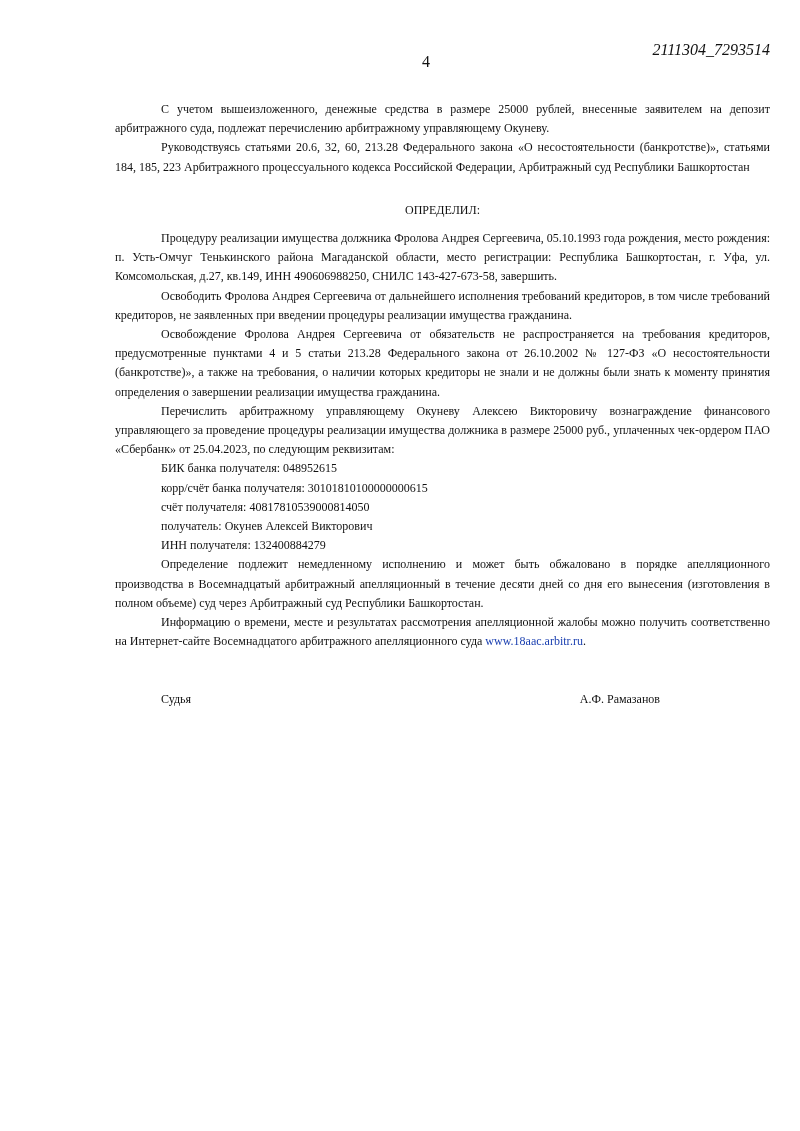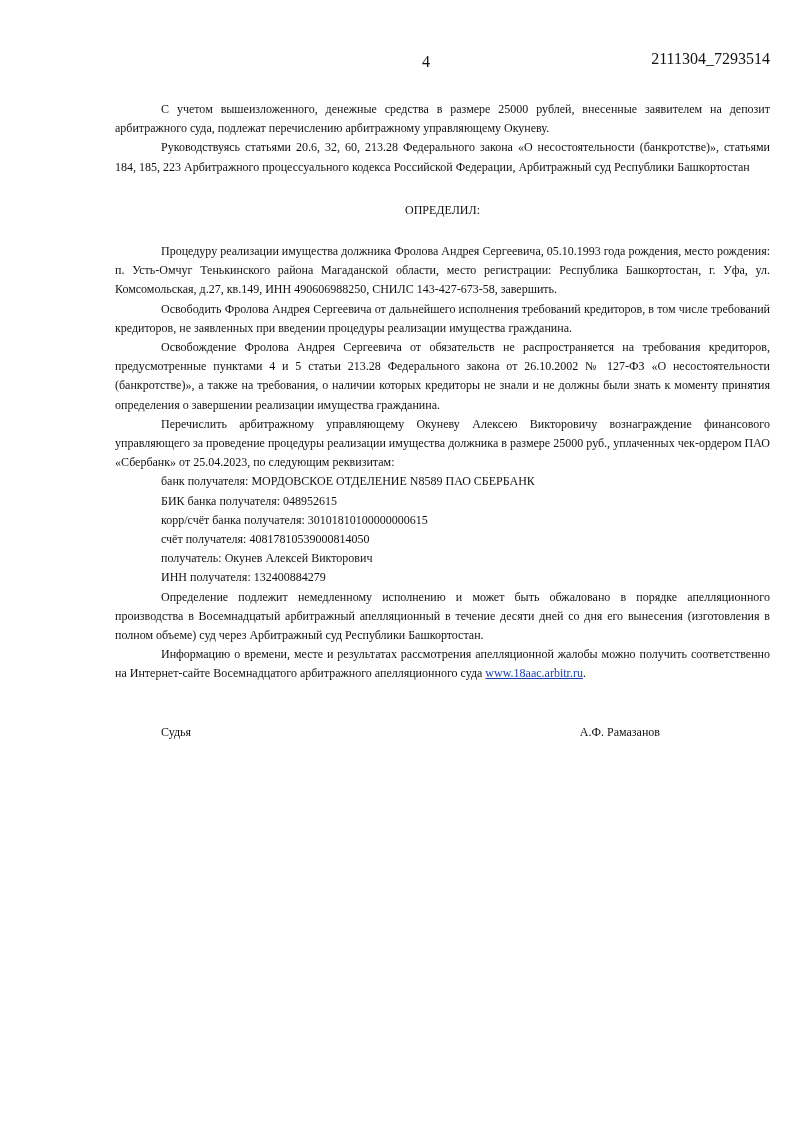--- a/index.html
+++ b/index.html
@@ -1,26 +1,26 @@
 <!DOCTYPE html>
 <html><head>
 <meta charset="utf-8">
 <style>
   html, body { margin: 0; padding: 0; background: #ffffff; }
   body { width: 800px; height: 1131px; position: relative; overflow: hidden;
          font-family: "Liberation Serif", serif; color: #111; }
   .page { position: absolute; left: 0; top: 0; width: 800px; height: 1131px; }
   .hdr-num { position: absolute; top: 53px; left: 422px; font-size: 16px; }
-  .hdr-id { position: absolute; top: 50px; right: 30px; font-size: 16px; }
+  .hdr-id { position: absolute; top: 41px; right: 30px; font-size: 16px; font-style: italic; }
   .body { position: absolute; left: 115px; top: 100px; width: 655px;
           font-size: 12px; line-height: 19.2px; }
   p { margin: 0; text-align: justify; text-indent: 46px; }
-  .center { text-align: center; text-indent: 0; margin: 24px 0 22px 0; }
+  .center { text-align: center; text-indent: 0; margin: 24px 0 9px 0; }
   .req { padding-left: 46px; text-indent: 0; text-align: left; }
-  a.link { color: #1a3fb0; text-decoration: underline; }
+  a.link { color: #1a3fb0; }
   .sign { display: flex; justify-content: space-between; margin-top: 39px;
           padding-left: 46px; padding-right: 110px; }
 </style>
 </head>
 <body>
 
 <div class="page">
   <div class="hdr-num">4</div>
   <div class="hdr-id">2111304_7293514</div>
 
@@ -29,21 +29,20 @@
     <p>Руководствуясь статьями 20.6, 32, 60, 213.28 Федерального закона «О несостоятельности (банкротстве)», статьями 184, 185, 223 Арбитражного процессуального кодекса Российской Федерации, Арбитражный суд Республики Башкортостан</p>
 
     <p class="center">ОПРЕДЕЛИЛ:</p>
 
     <p>Процедуру реализации имущества должника Фролова Андрея Сергеевича, 05.10.1993 года рождения, место рождения: п. Усть-Омчуг Тенькинского района Магаданской области, место регистрации: Республика Башкортостан, г. Уфа, ул. Комсомольская, д.27, кв.149, ИНН 490606988250, СНИЛС 143-427-673-58, завершить.</p>
     <p>Освободить Фролова Андрея Сергеевича от дальнейшего исполнения требований кредиторов, в том числе требований кредиторов, не заявленных при введении процедуры реализации имущества гражданина.</p>
     <p>Освобождение Фролова Андрея Сергеевича от обязательств не распространяется на требования кредиторов, предусмотренные пунктами 4 и 5 статьи 213.28 Федерального закона от 26.10.2002 № 127-ФЗ «О несостоятельности (банкротстве)», а также на требования, о наличии которых кредиторы не знали и не должны были знать к моменту принятия определения о завершении реализации имущества гражданина.</p>
     <p>Перечислить арбитражному управляющему Окуневу Алексею Викторовичу вознаграждение финансового управляющего за проведение процедуры реализации имущества должника в размере 25000 руб., уплаченных чек-ордером ПАО «Сбербанк» от 25.04.2023, по следующим реквизитам:</p>
 
     <div>
-      <p class="req">банк получателя: МОРДОВСКОЕ ОТДЕЛЕНИЕ N8589 ПАО СБЕРБАНК</p>
       <p class="req">БИК банка получателя: 048952615</p>
       <p class="req">корр/счёт банка получателя: 30101810100000000615</p>
       <p class="req">счёт получателя: 40817810539000814050</p>
       <p class="req">получатель: Окунев Алексей Викторович</p>
       <p class="req">ИНН получателя: 132400884279</p>
     </div>
 
     <p>Определение подлежит немедленному исполнению и может быть обжаловано в порядке апелляционного производства в Восемнадцатый арбитражный апелляционный в течение десяти дней со дня его вынесения (изготовления в полном объеме) суд через Арбитражный суд Республики Башкортостан.</p>
     <p><span>Информацию о времени, месте и результатах рассмотрения апелляционной жалобы можно получить соответственно на Интернет-сайте Восемнадцатого арбитражного апелляционного суда </span><a class="link">www.18aac.arbitr.ru</a><span>.</span></p>
 

